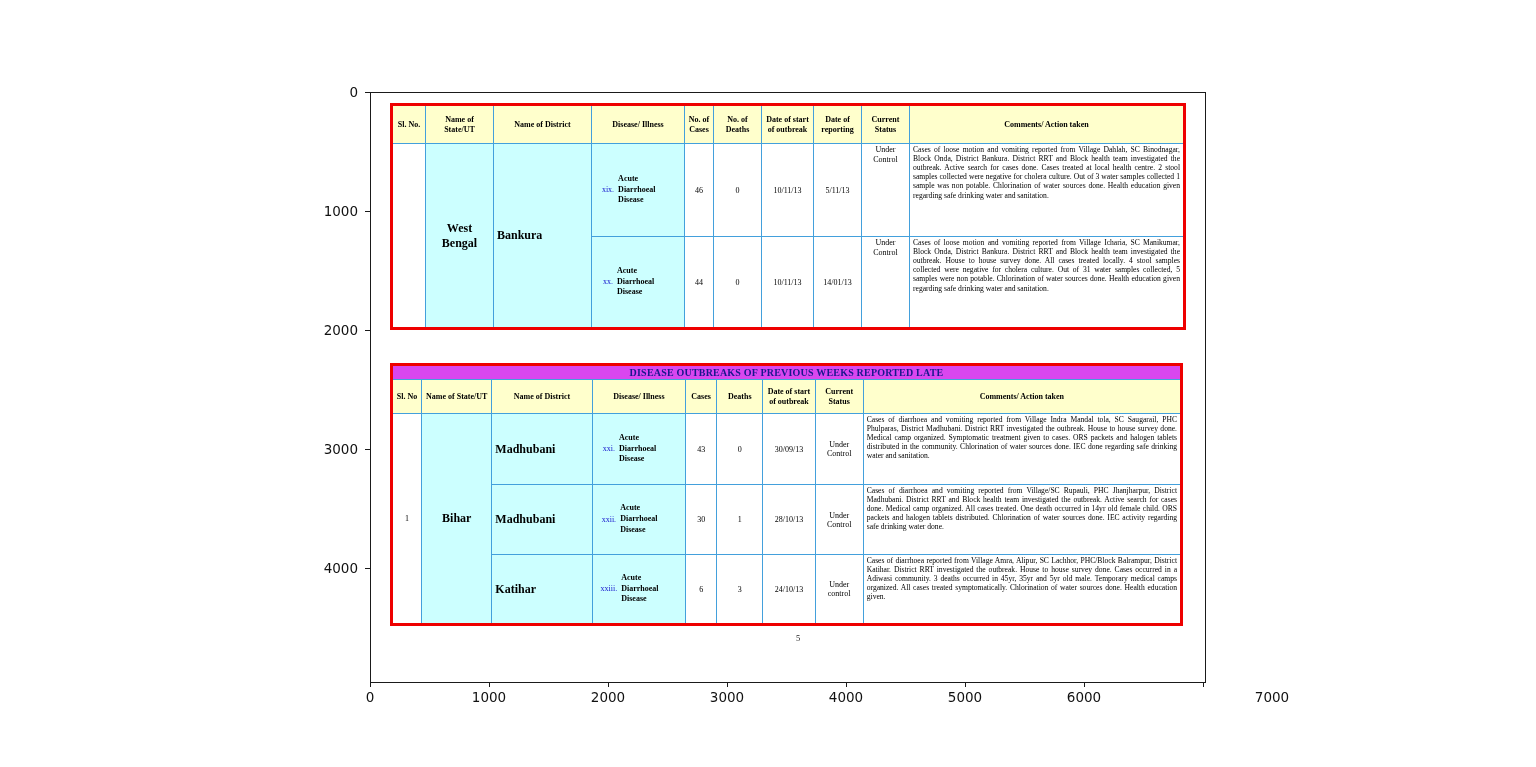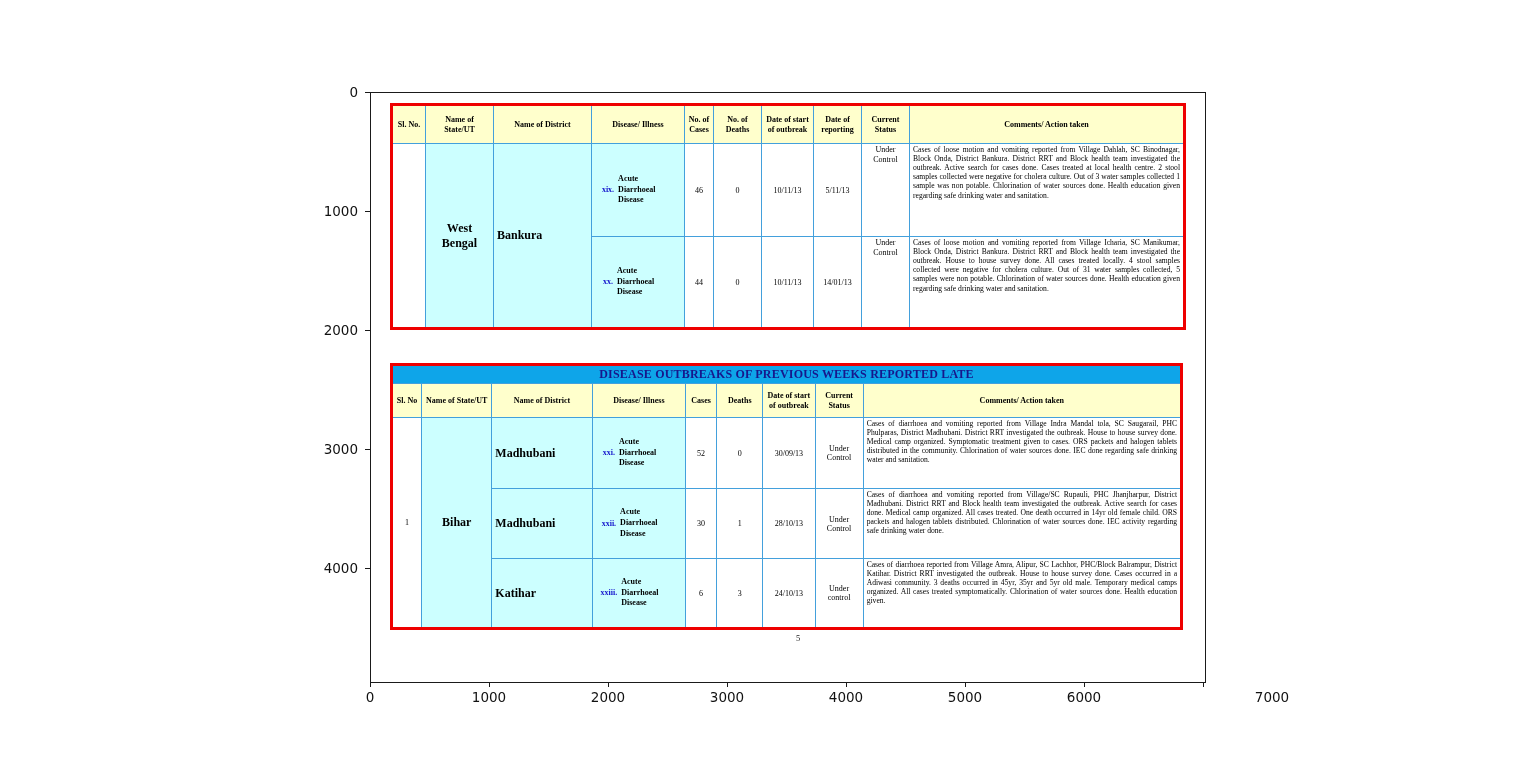--- a/index.html
+++ b/index.html
@@ -24,25 +24,25 @@
     background:#ffffff;
   }
   .doc-table td{border:1px solid #43a0dc;padding:1px 3px;overflow:hidden;}
   .hdr{background:#ffffcc;font-weight:bold;font-size:8px;text-align:center;vertical-align:middle;line-height:1.25;}
   .cyan{background:#ccffff;}
   .center{text-align:center;font-size:8px;}
   .status{font-size:8px;text-align:center;vertical-align:top;padding-top:4px;line-height:1.3;}
   .comments{font-size:7.6px;text-align:justify;vertical-align:top;line-height:1.2;}
   .disease-cell{vertical-align:middle;}
   .disease-wrap{display:flex;gap:4px;justify-content:center;align-items:center;}
-  .roman{color:#1414cc;font-weight:bold;font-size:8px;white-space:nowrap;}
+  .roman{color:#1414cc;font-weight:normal;font-size:8px;white-space:nowrap;}
   .disease-name{font-weight:bold;font-size:8px;width:56px;line-height:1.35;}
   .place{font-weight:bold;font-size:12px;}
   .title-band{
-    background:#0ea5e9;color:#17178c;font-weight:bold;font-size:12px;
+    background:#d946ef;color:#17178c;font-weight:bold;font-size:10px;
     text-align:center;letter-spacing:.2px;padding:0 2px;
   }
   .pagenum{position:absolute;left:796px;top:633px;font-size:8.5px;color:#222;}
 </style>
 </head>
 <body>
 
 <div class="plot-box"></div>
 
 <span class="tick ytick" style="top:92px">0</span>
@@ -163,21 +163,21 @@
   <tr style="height:71px">
     <td rowspan="3" class="center">1</td>
     <td rowspan="3" class="cyan center place">Bihar</td>
     <td class="cyan place">Madhubani</td>
     <td class="cyan disease-cell">
       <div class="disease-wrap">
         <span class="roman">xxi.</span>
         <span class="disease-name">Acute Diarrhoeal Disease</span>
       </div>
     </td>
-    <td class="center">52</td>
+    <td class="center">43</td>
     <td class="center">0</td>
     <td class="center">30/09/13</td>
     <td class="center">Under Control</td>
     <td class="comments">Cases of diarrhoea and vomiting reported from Village Indra Mandal tola, SC Saugarail, PHC Phulparas, District Madhubani. District RRT investigated the outbreak. House to house survey done. Medical camp organized. Symptomatic treatment given to cases. ORS packets and halogen tablets distributed in the community. Chlorination of water sources done. IEC done regarding safe drinking water and sanitation.</td>
   </tr>
   <tr style="height:70px">
     <td class="cyan place">Madhubani</td>
     <td class="cyan disease-cell">
       <div class="disease-wrap">
         <span class="roman">xxii.</span>

